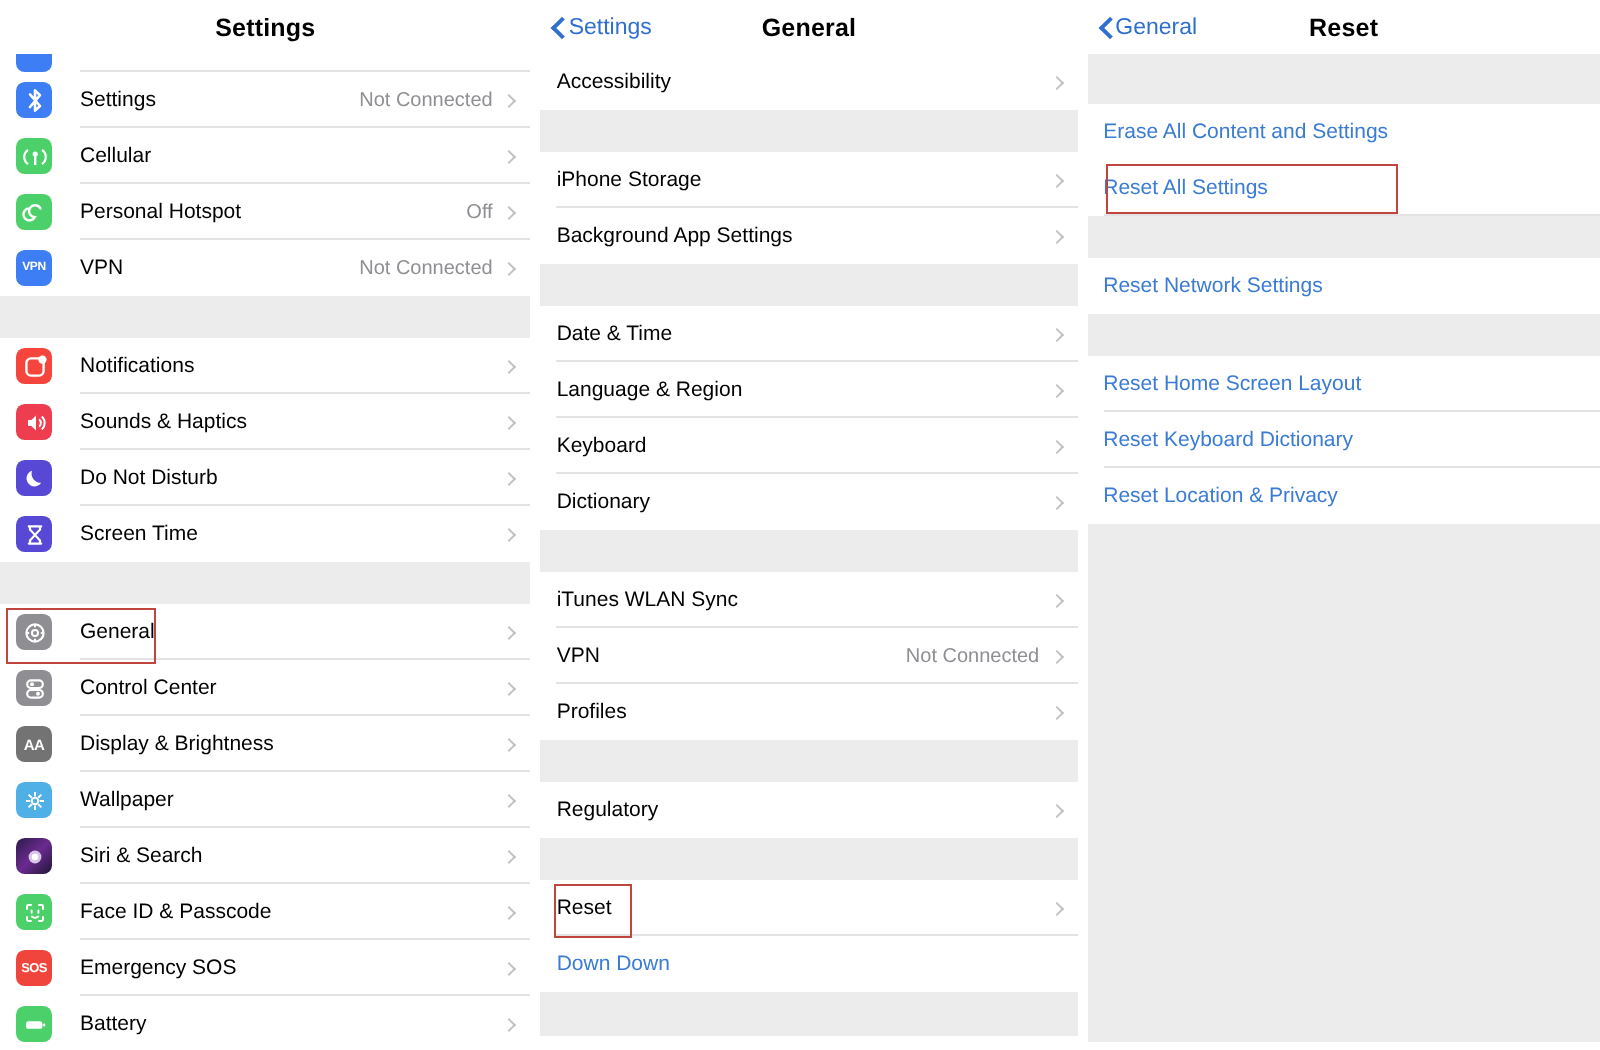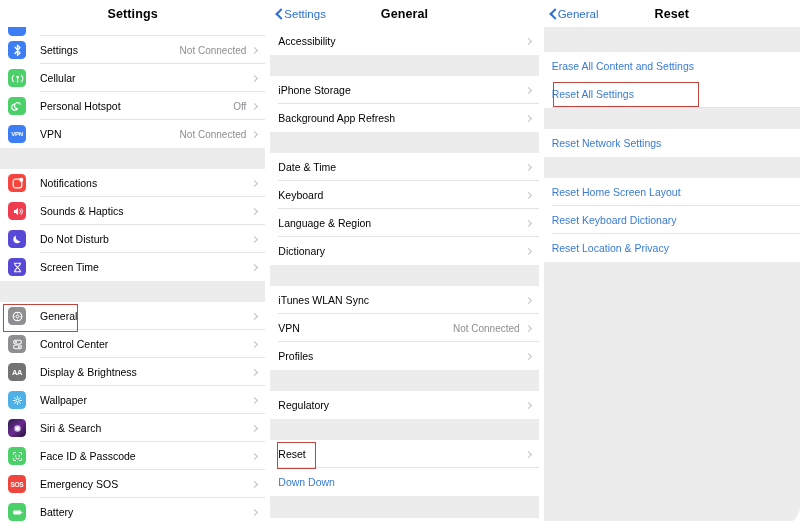--- a/index.html
+++ b/index.html
@@ -4,21 +4,21 @@
 <style>
   * { margin:0; padding:0; box-sizing:border-box; }
   html,body{ width:800px; height:525px; }
   body{
     font-family:"Liberation Sans", sans-serif;
     background:#ffffff;
     color:#000;
     font-size:11px;
     -webkit-font-smoothing:antialiased;
   }
-  .screen{ position:relative; width:800px; height:525px; display:flex; overflow:hidden; background:#fff;border-radius:19px; }
+  .screen{ position:relative; width:800px; height:525px; display:flex; overflow:hidden; background:#fff; }
 
   
   .panel{ position:relative; height:525px; background:#ffffff; overflow:hidden; }
   .panel-1{ width:267px; }
   .panel-sep{ width:5px; background:#ffffff; height:525px; flex:0 0 5px; }
   .panel-2{ width:270px; }
   .panel-3{ width:258px; }
 
   
   .navbar{
@@ -290,36 +290,36 @@
         <div class="chev-r alone"></div>
       </div>
 
       <div class="gap" style="height:21px;"></div>
 
       <div class="row noicon sep-full">
         <div class="label">iPhone Storage</div>
         <div class="chev-r alone"></div>
       </div>
       <div class="row noicon">
-        <div class="label">Background App Refresh</div>
+        <div class="label">Background App Settings</div>
         <div class="chev-r alone"></div>
       </div>
 
       <div class="gap" style="height:21px;"></div>
 
       <div class="row noicon sep-full">
         <div class="label">Date &amp; Time</div>
         <div class="chev-r alone"></div>
       </div>
       <div class="row noicon sep-full">
+        <div class="label">Language &amp; Region</div>
+        <div class="chev-r alone"></div>
+      </div>
+      <div class="row noicon sep-full">
         <div class="label">Keyboard</div>
-        <div class="chev-r alone"></div>
-      </div>
-      <div class="row noicon sep-full">
-        <div class="label">Language &amp; Region</div>
         <div class="chev-r alone"></div>
       </div>
       <div class="row noicon">
         <div class="label">Dictionary</div>
         <div class="chev-r alone"></div>
       </div>
 
       <div class="gap" style="height:21px;"></div>
 
       <div class="row noicon sep-full">

